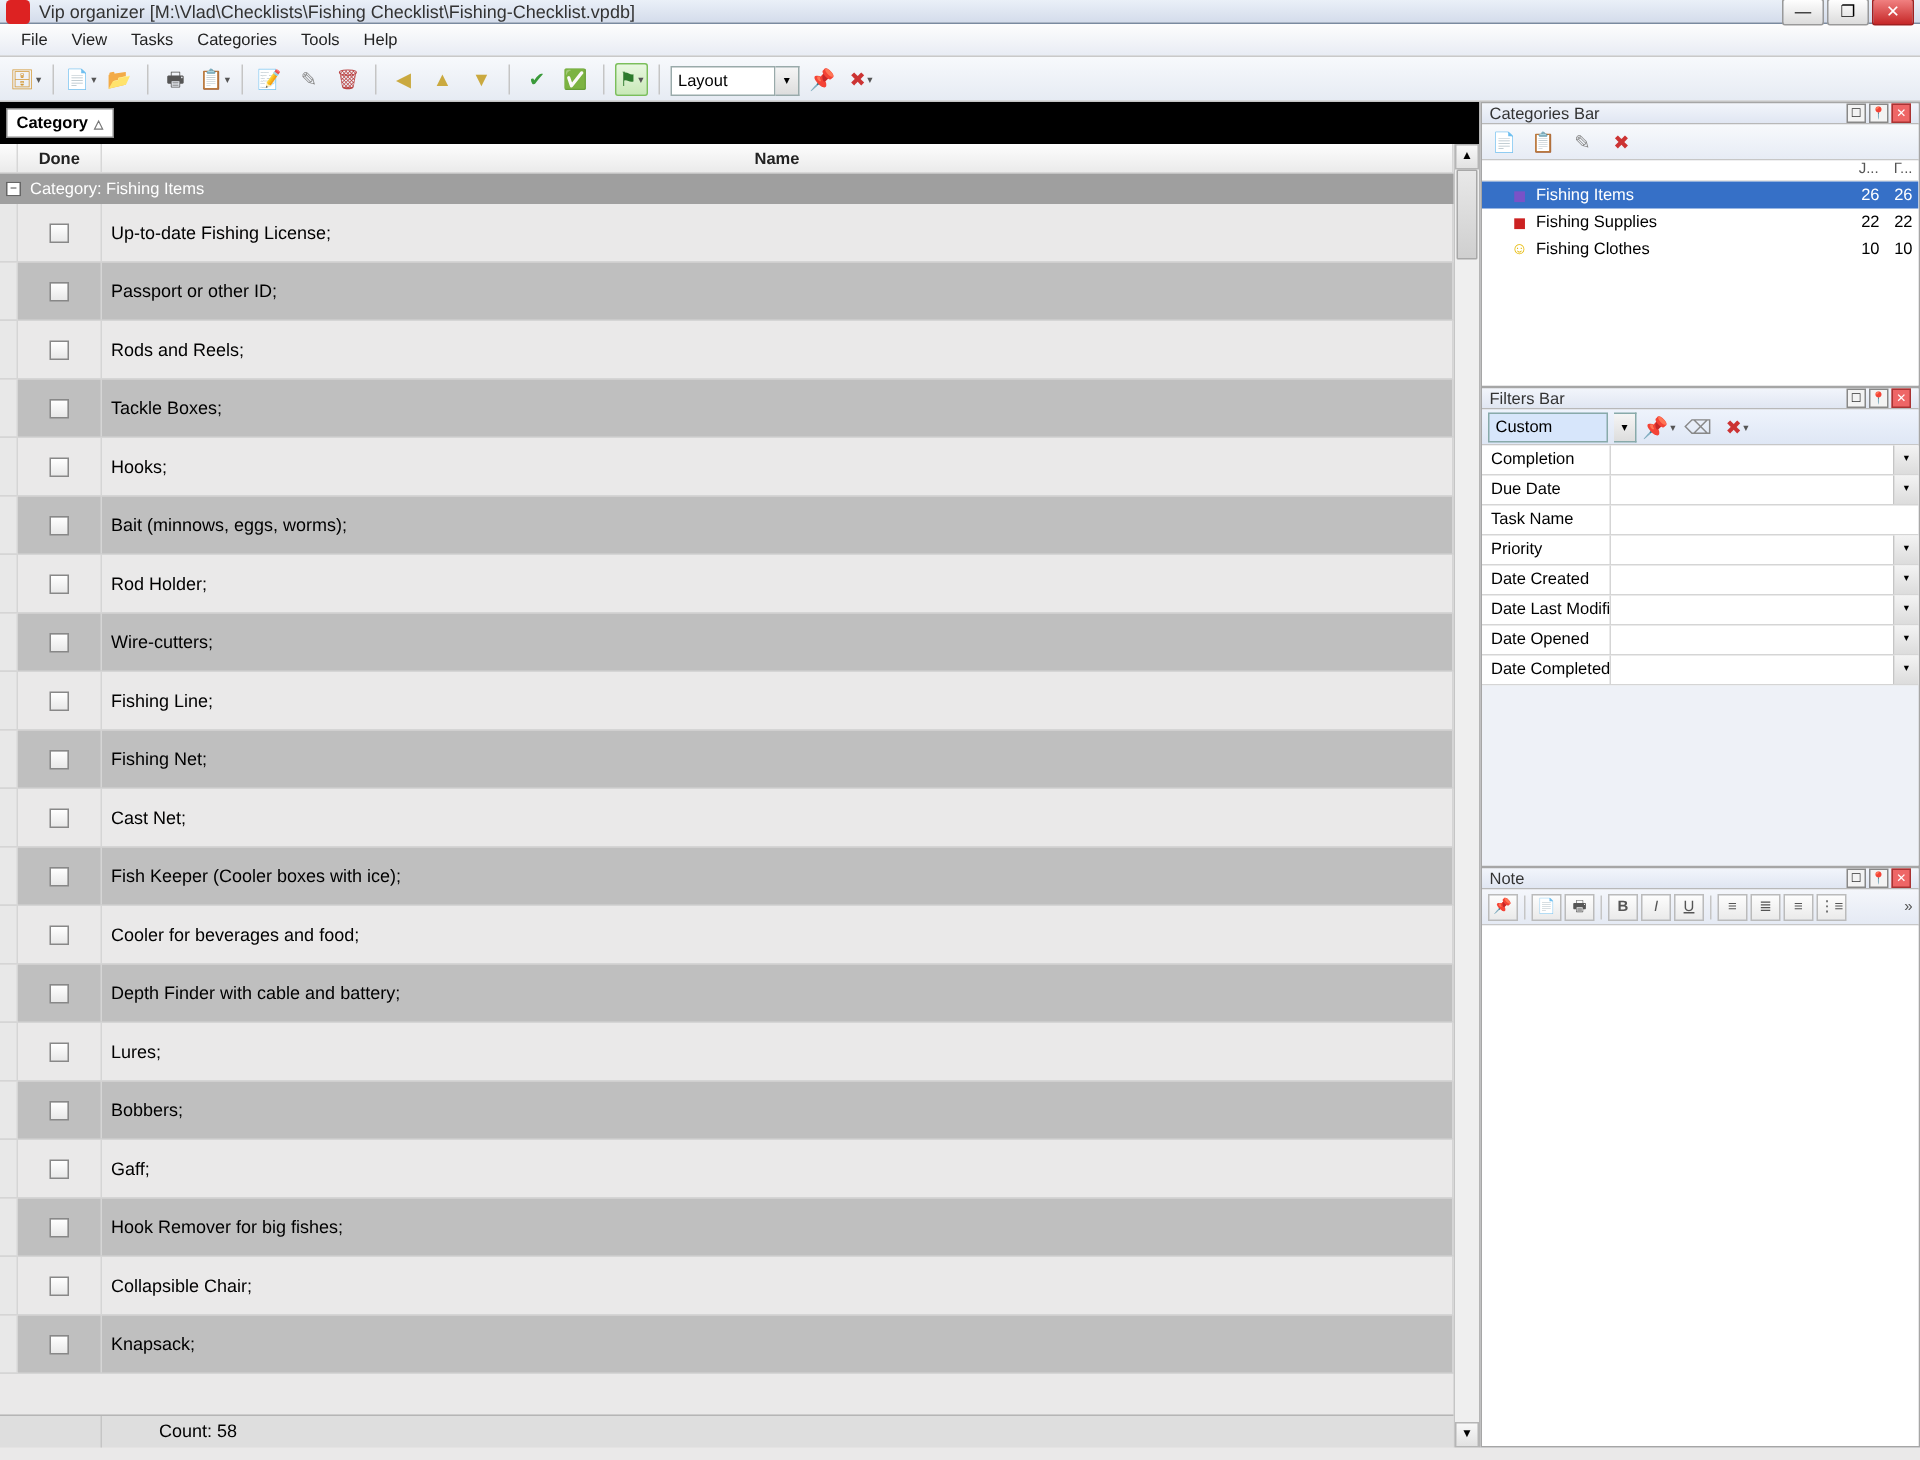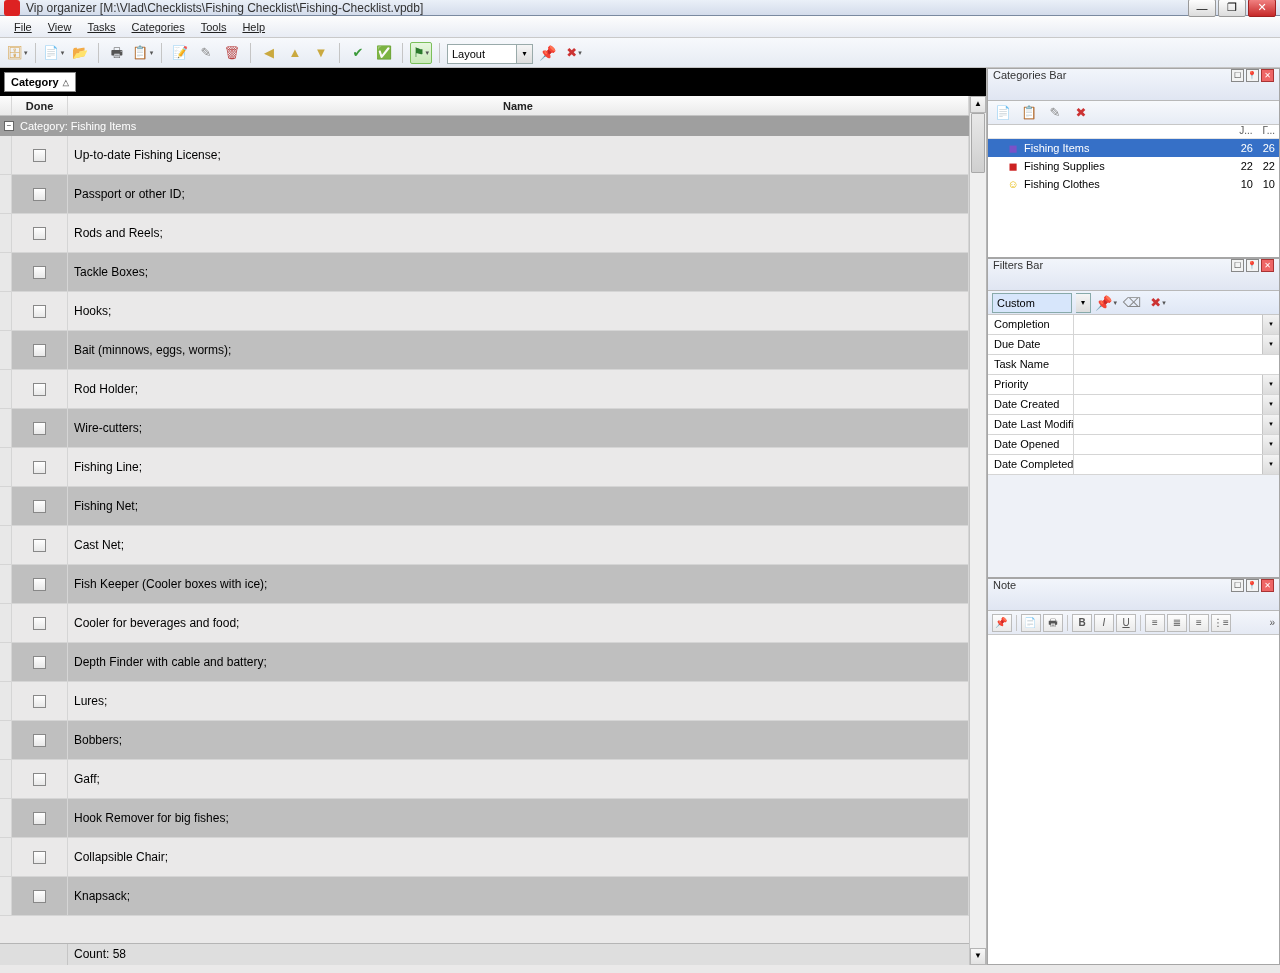--- a/index.html
+++ b/index.html
@@ -8,21 +8,21 @@
 
 .titlebar { height: 16px; background: linear-gradient(#eaf0f8, #d4dceb); display: flex; align-items: center; padding: 0 4px; border-bottom: 1px solid #7a8aa0; }
 .titlebar .app-icon { width: 16px; height: 16px; background: #d22; border-radius: 3px; margin-right: 6px; }
 .titlebar .title-text { flex: 1; color: #333; font-size: 12px; }
 .titlebar .win-btns { display: flex; gap: 2px; }
 .titlebar .win-btn { width: 28px; height: 18px; border: 1px solid #999; border-radius: 2px; display: flex; align-items: center; justify-content: center; font-size: 11px; background: linear-gradient(#fefefe,#dcdcdc); cursor: default; }
 .titlebar .win-btn.close { background: linear-gradient(#f08080,#c62828); color:#fff; border-color:#a02020; }
 
 
 .menubar { height: 22px; background: linear-gradient(#fdfdfd,#e8ecf4); border-bottom: 1px solid #c9c9c9; display: flex; align-items: center; padding: 0 6px; gap: 0; }
-.menubar .menu-item { padding: 3px 8px; color: #222; cursor: default; text-decoration: underline; }
+.menubar .menu-item { padding: 3px 8px; color: #222; cursor: default; }
 
 
 .toolbar { height: 30px; background: linear-gradient(#f7f9fc,#e6ebf3); border-bottom: 1px solid #c5c5c5; display: flex; align-items: center; padding: 0 6px; gap: 4px; }
 .tbtn { width: 22px; height: 22px; border: 1px solid transparent; border-radius: 2px; display: flex; align-items: center; justify-content: center; cursor: default; }
 .tbtn .drop { font-size: 7px; color: #555; margin-left: 1px; }
 .tsep { width: 1px; height: 20px; background: #c5c5c5; margin: 0 3px; }
 .tbtn.flag { background: linear-gradient(#e8f7e0,#c9e9b8); border: 1px solid #7bbf5a; }
 .layout-wrap { display: flex; align-items: flex-end; height: 22px; }
 .layout-sel { width: 70px; height: 20px; border: 1px solid #9aa; background: #fff; padding: 0 4px; display: flex; align-items: center; }
 .layout-drop { width: 16px; height: 20px; border: 1px solid #9aa; border-left: none; background: linear-gradient(#f5f5f5,#ddd); text-align:center; line-height:18px; font-size:8px; }
@@ -72,31 +72,31 @@
 .row { height: 39px; display: flex; align-items: stretch; border-bottom: 1px solid #d5d5d5; }
 .row.alt { background: #bfbfbf; }
 .row .c-indent { width: 12px; background:#e8e8e8; border-right: 1px solid #d5d5d5; }
 .row .c-done { width: 56px; display: flex; align-items: center; justify-content: center; border-right: 1px solid #d5d5d5; }
 .row .c-name { flex: 1; display: flex; align-items: center; padding: 0 6px; font-size: 12px; color: #000; border-right: 1px solid #d5d5d5; }
 .cbx { width: 13px; height: 13px; border: 1px solid #888; background: linear-gradient(#fff,#e8e8e8); }
 
 
 .countrow { height: 22px; background: #dedede; display: flex; border-top: 1px solid #b5b5b5; position:absolute; bottom:0; left:0; right:0; }
 .countrow .spacer { width: 68px; border-right: 1px solid #c5c5c5; }
-.countrow .cnt { flex:1; padding: 3px 6px; font-size:12px; }
+.countrow .cnt { flex:1; padding: 3px 6px; font-size:12px;margin-left:32px; }
 
 
 .vscroll { width: 17px; background: #efefef; border-left: 1px solid #c5c5c5; display:flex; flex-direction:column; }
 .vbtn { height: 17px; background: linear-gradient(#f8f8f8,#e2e2e2); border: 1px solid #b5b5b5; font-size:8px; text-align:center; line-height:14px; }
 .vtrack { flex:1; position:relative; }
 .vthumb { position:absolute; left:1px; right:1px; top:0; height:60px; background: linear-gradient(#e8e8e8,#cfcfcf); border:1px solid #a8a8a8; border-radius:1px; }
 
 
 .panel { border: 1px solid #a6a6a6; margin: 0; background:#f5f7fb; display:flex; flex-direction:column; }
-.panel-hd { height: 32px; background: linear-gradient(#f2f5fb,#e0e6f2); border-bottom: 1px solid #b8b8b8; display: flex; padding: 0 5px; font-size: 11px; color: #333; }
+.panel-hd { height: 14px; background: linear-gradient(#f2f5fb,#e0e6f2); border-bottom: 1px solid #b8b8b8; display: flex; align-items: center; padding: 0 5px; font-size: 11px; color: #333; }
 .panel-hd .ttl { flex:1; }
 .panel-hd .pbtn { width: 13px; height: 13px; border:1px solid #888; margin-left:2px; font-size:8px; line-height:11px; text-align:center; background:#f3f3f3; }
 .panel-hd .pbtn.close { background:#e66; color:#fff; border-color:#a33; }
 .panel-tb { height: 24px; background: linear-gradient(#f7f9fc,#e7ecf5); border-bottom: 1px solid #c7c7c7; display:flex; align-items:center; padding:0 4px; gap:4px; }
 
 
 .cat-body { flex:1; background:#fff; overflow:auto; font-size:11px; }
 .cat-hdr { height:14px; display:flex; justify-content:flex-end; padding:0 4px; color:#555; font-size:10px; border-bottom: 1px solid #e3e3e3; gap: 10px; }
 .cat-row { height:18px; display:flex; align-items:center; padding:0 4px 0 18px; }
 .cat-row.sel { background:#3670c7; color:#fff; }

